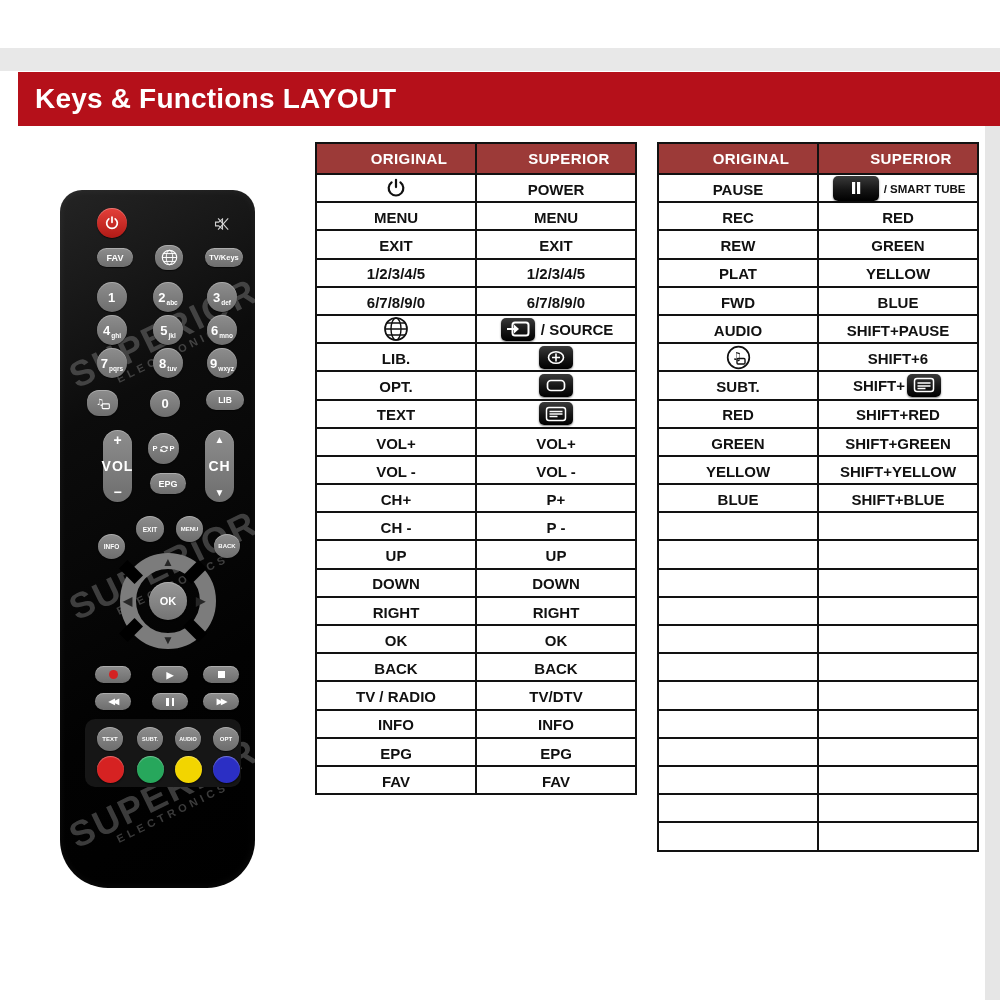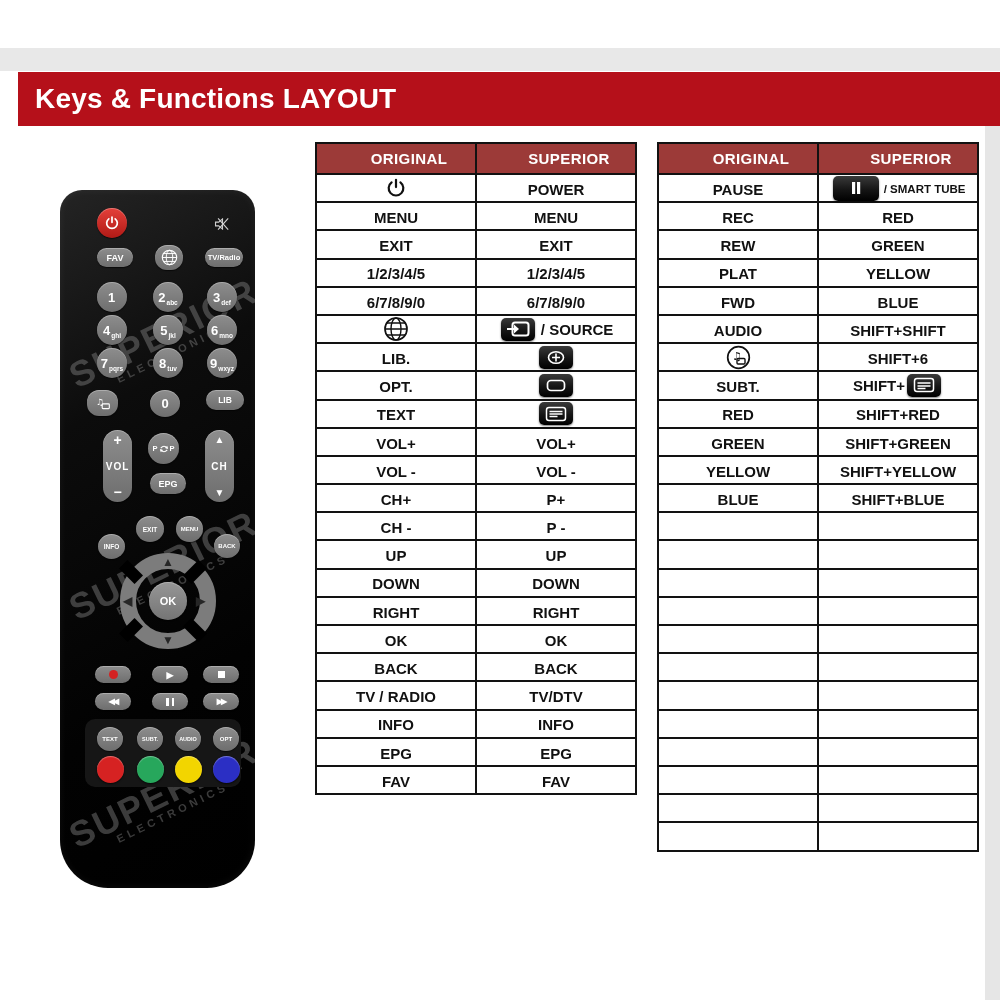--- a/index.html
+++ b/index.html
@@ -55,21 +55,21 @@
     box-sizing:border-box;text-align:center;
   }
   .circ{border-radius:50%;}
   .pill{border-radius:11px;}
   .btn-power{background:linear-gradient(180deg,#e4403a,#b01a16);}
   .digit .d{font-size:13px;}
   .digit .sub{font-size:6.5px;align-self:flex-end;margin-bottom:6px;margin-left:1px;}
   .rocker{flex-direction:column;justify-content:space-between;padding:5px 0;border-radius:16px;}
   .rocker .pm{font-size:14px;line-height:10px;}
   .rocker .tri{font-size:10px;line-height:9px;}
-  .rocker .rl{font-size:10px;letter-spacing:1px;}
+  .rocker .rl{font-size:14px;letter-spacing:1px;}
   .dring{
     position:absolute;left:60px;top:363px;width:96px;height:96px;border-radius:50%;
     border:16px solid #7c7c7c;box-sizing:border-box;
   }
   .dgap{position:absolute;width:12px;height:22px;background:#000;}
   .darrow{position:absolute;color:#262626;font-size:12px;font-weight:700;}
   .pbar{width:2.5px;height:8px;background:#fff;margin:0 1.5px;}
   .dot{width:9px;height:9px;border-radius:50%;background:#d32222;}
   .sq{width:7px;height:7px;background:#fff;}
   .glyph{letter-spacing:-2px;}
@@ -121,21 +121,21 @@
     <div class="btn pill" style="left:37px;top:58px;width:36px;height:19px;font-size:9px;">FAV</div>
     <div class="btn" style="left:95px;top:55px;width:28px;height:25px;border-radius:12px;">
       <span class="kicon">
         <svg width="17" height="17" viewBox="0 0 26 26">
             <circle cx="13" cy="13" r="11" stroke="#fff" fill="none" stroke-width="1.8"></circle>
             <ellipse cx="13" cy="13" rx="5" ry="11" stroke="#fff" fill="none" stroke-width="1.5"></ellipse>
             <path d="M2 13h22M4 7h18M4 19h18" stroke="#fff" stroke-width="1.5" fill="none"></path>
           </svg>
       </span>
     </div>
-    <div class="btn pill" style="left:145px;top:58px;width:38px;height:19px;font-size:7.5px;">TV/Radio</div>
+    <div class="btn pill" style="left:145px;top:58px;width:38px;height:19px;font-size:7.5px;">TV/Keys</div>
 
     <div class="btn circ digit" style="left:37px;top:92px;width:30px;height:30px;">
         <span class="d">1</span>
         <span class="sub"></span>
       </div>
     <div class="btn circ digit" style="left:93px;top:92px;width:30px;height:30px;">
         <span class="d">2</span>
         <span class="sub">abc</span>
       </div>
     <div class="btn circ digit" style="left:147px;top:92px;width:30px;height:30px;">
@@ -409,21 +409,21 @@
       <tr>
         <td><span class="part-text">PLAT</span></td>
         <td><span class="part-text">YELLOW</span></td>
       </tr>
       <tr>
         <td><span class="part-text">FWD</span></td>
         <td><span class="part-text">BLUE</span></td>
       </tr>
       <tr>
         <td><span class="part-text">AUDIO</span></td>
-        <td><span class="part-text">SHIFT+SHIFT</span></td>
+        <td><span class="part-text">SHIFT+PAUSE</span></td>
       </tr>
       <tr>
         <td><span class="kicon">
             <svg width="25" height="25" viewBox="0 0 25 25">
               <circle cx="12.5" cy="12.5" r="10.8" stroke="#111" fill="none" stroke-width="1.7"></circle>
               <text x="6" y="14.5" font-size="11" fill="#111" font-family="DejaVu Sans">♫</text>
               <rect x="11" y="13.5" width="8" height="5.5" rx="1" fill="none" stroke="#111" stroke-width="1.4"></rect>
             </svg>
           </span></td>
         <td><span class="part-text">SHIFT+6</span></td>

